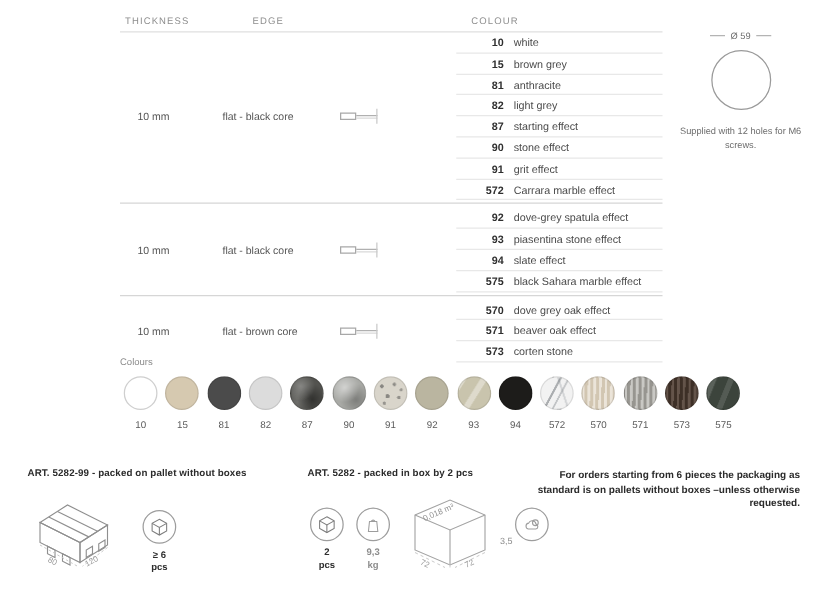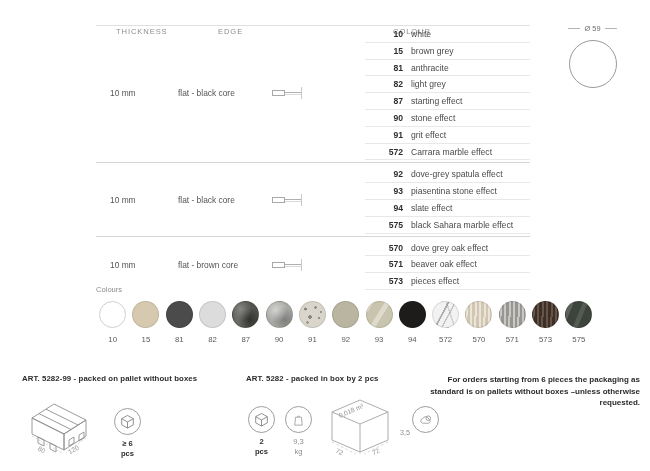--- a/index.html
+++ b/index.html
@@ -14,22 +14,21 @@
 
   
   #spec-table { position: absolute; left: 0; top: 0; width: 650px; }
 
   .col-head {
     position: absolute;
     font-size: 7.6px;
     letter-spacing: 0.9px;
     color: #8e8e8e;
     text-transform: uppercase;
-    top: 27px;
-    margin-left: 16px;
+    top: 12px;
   }
   .ch-thickness { left: 100px; }
   .ch-edge      { left: 202px; }
   .ch-colour    { left: 377px; }
 
   .rule-head {
     position: absolute; left: 96px; top: 25px; width: 434px;
     height: 1px; background: #e0e0e0;
   }
 
@@ -127,21 +126,21 @@
 
   .icon-circle {
     width: 27px; height: 27px; border-radius: 50%;
     border: 1px solid #9d9d9d;
     display: flex; align-items: center; justify-content: center;
   }
   .icon-caption {
     font-size: 7.6px; font-weight: bold; color: #2f2f2f;
     text-align: center; line-height: 1.3; margin-top: 4px;
   }
-  .icon-caption.light { font-weight: normal; color: #8d8d8d; }
+  .icon-caption.light { font-weight: bold; color: #8d8d8d; }
 
   .pack-blocks { position: absolute; display: flex; align-items: flex-start; }
   #pack-left-blocks { left: 24px; top: 398px; gap: 12px; }
   #pack-mid-blocks  { left: 248px; top: 398px; gap: 10px; }
 
   .dim-label { font-size: 6.6px; color: #9a9a9a; }
 </style>
 </head>
 <body>
 
@@ -236,41 +235,42 @@
         <span class="cname">dove grey oak effect</span>
         <span class="crule"></span>
       </div>
       <div class="colour-row" style="top: 256.4px;">
         <span class="code">571</span>
         <span class="cname">beaver oak effect</span>
         <span class="crule"></span>
       </div>
       <div class="colour-row" style="top: 273.2px;">
         <span class="code">573</span>
-        <span class="cname">pieces effect</span>
+        <span class="cname">corten stone</span>
         <span class="crule"></span>
       </div>
       <div class="grp-thickness" style="top: 259.8px;">10 mm</div>
       <div class="grp-edge" style="top: 259.8px;">flat - brown core</div>
       <div class="edge-icon" style="left: 272px; top: 258.8px;">
         <span class="bar"></span>
         <span class="stem"></span>
         <span class="stem2"></span>
         <span class="tick"></span>
       </div>
     </div>
 </div>
 
 <div id="diameter-note">
   <div class="dim-line">
     <span class="dash"></span>
     <span class="dtxt">Ø 59</span>
     <span class="dash"></span>
   </div>
   <div class="circle-shape"></div>
+  <div class="supplied-text">Supplied with 12 holes for M6 screws.</div>
 </div>
 
 <div id="colours-strip">
   <div class="strip-title">Colours</div>
   <div class="swatches" id="swatch-list">
       <div class="swatch-cell">
         <div class="swatch" style="background: rgb(255, 255, 255); border: 1px solid rgb(207, 207, 207);"></div>
         <div class="swatch-label">10</div>
       </div>
       <div class="swatch-cell">

